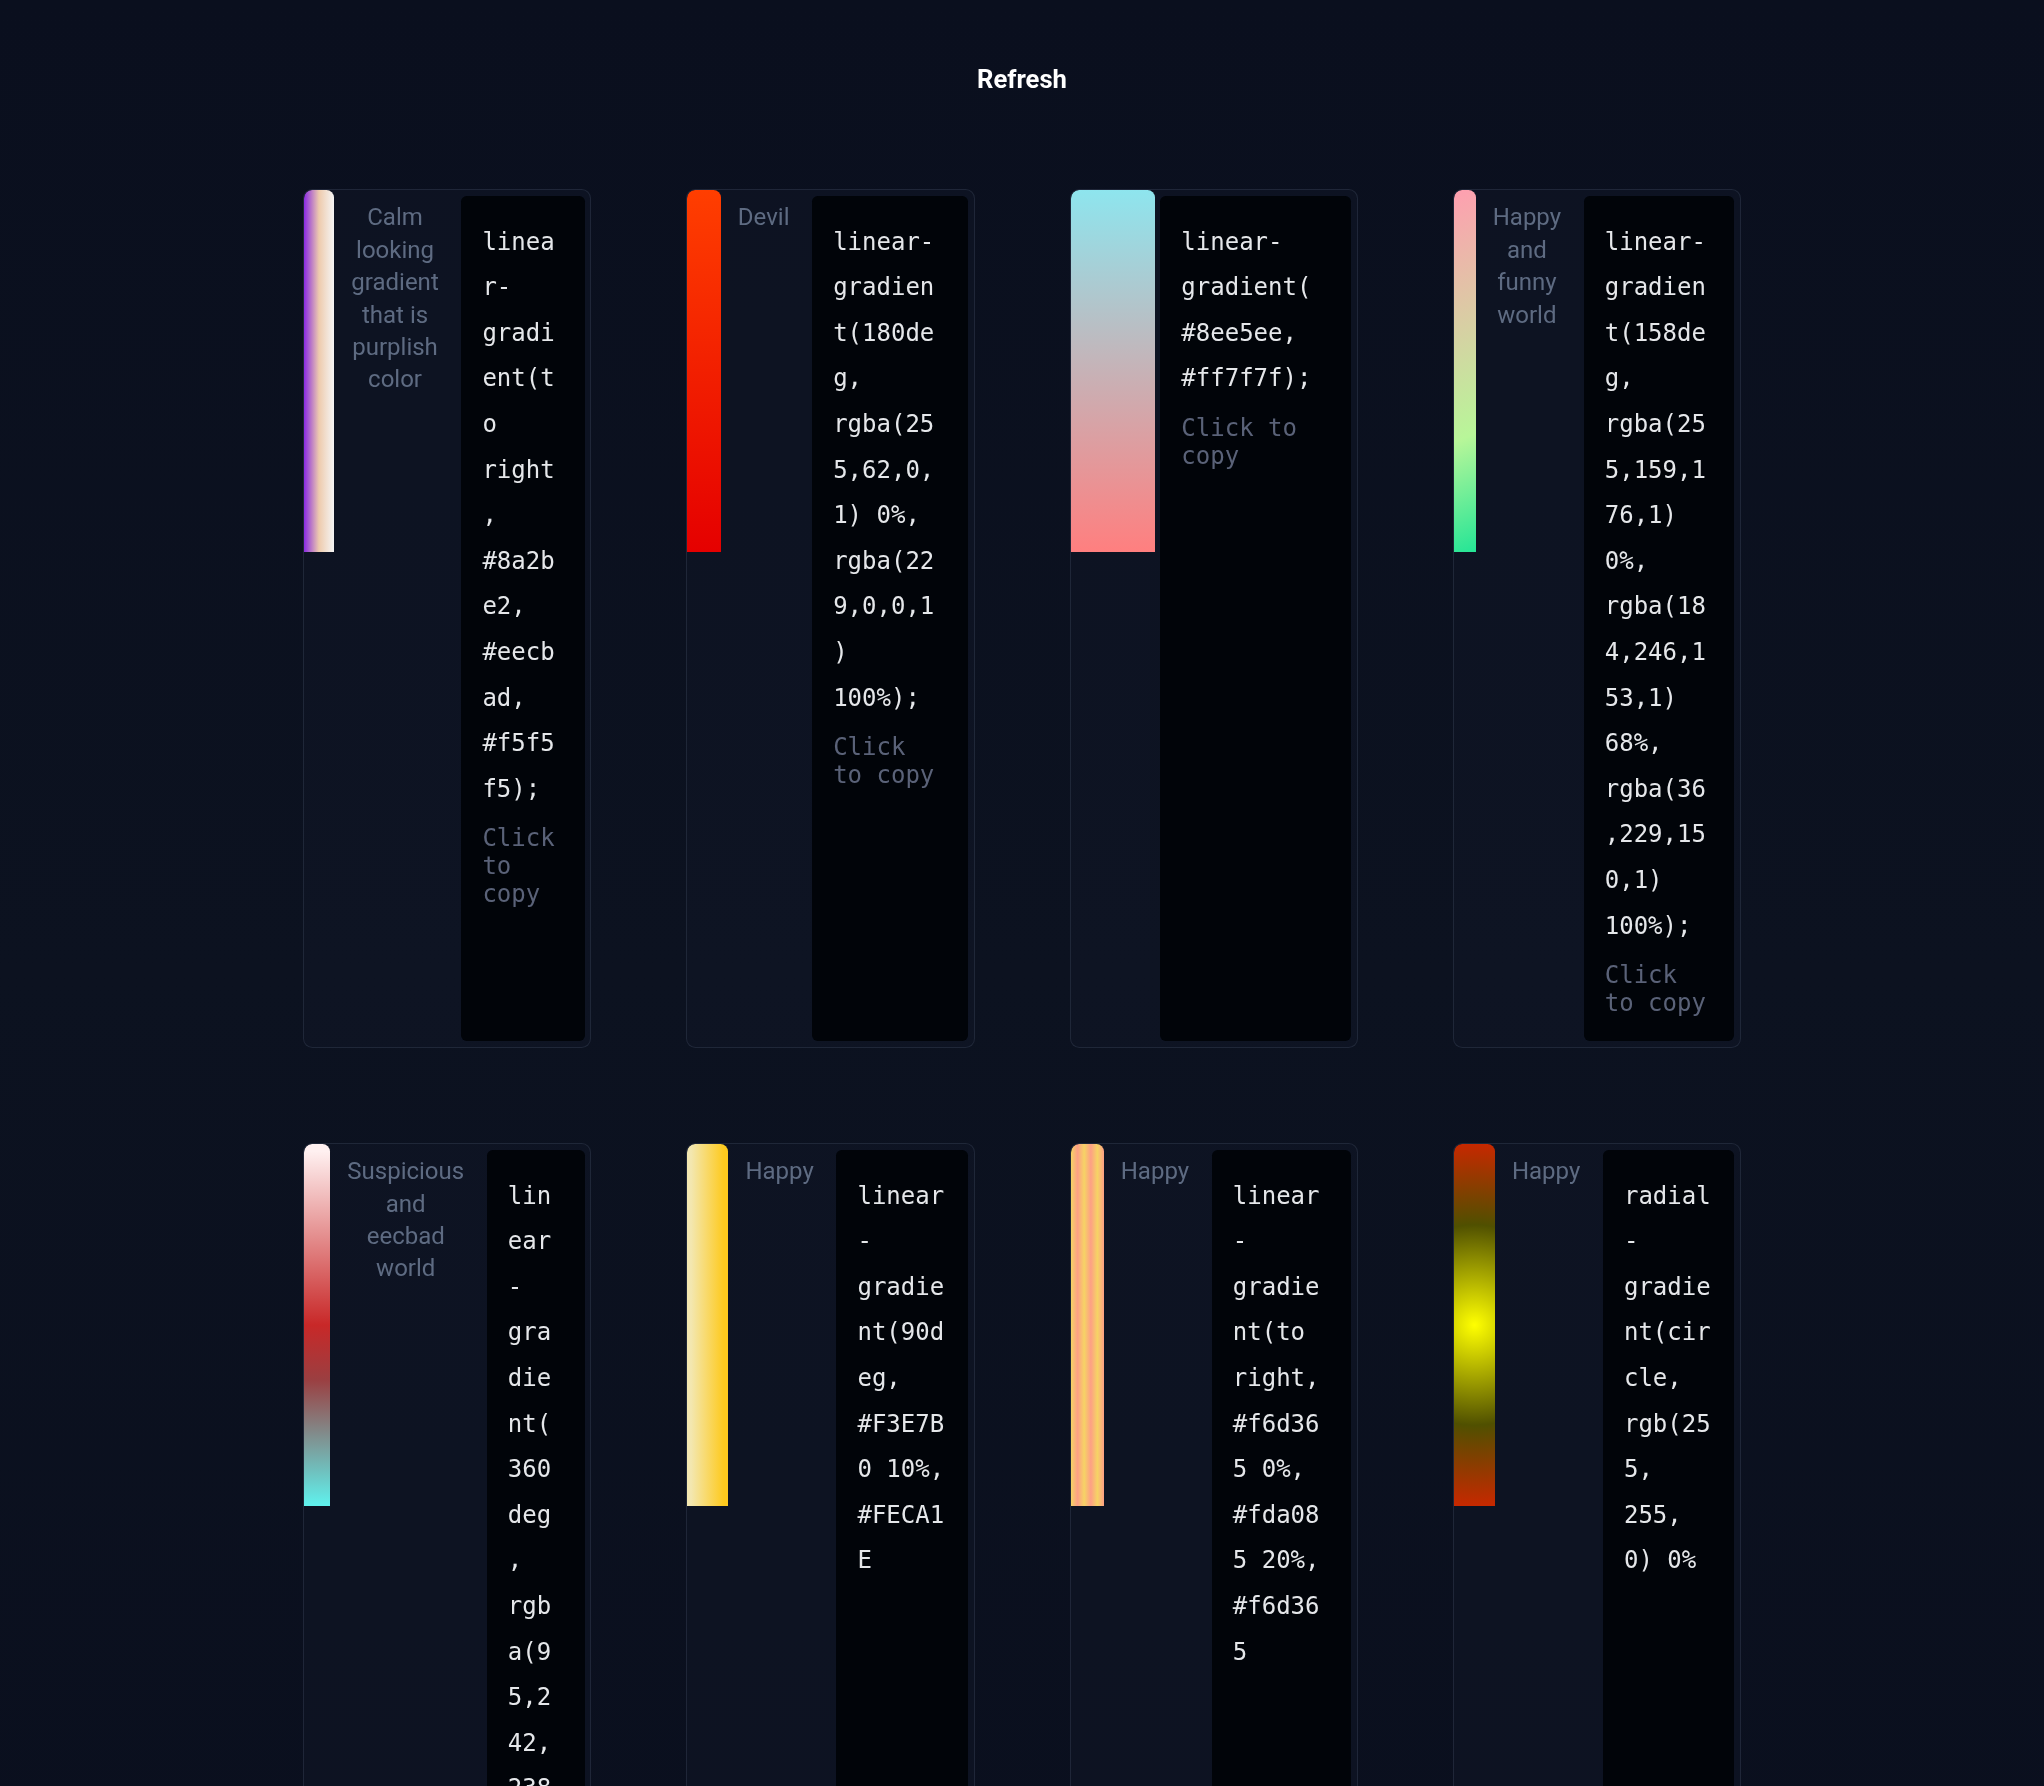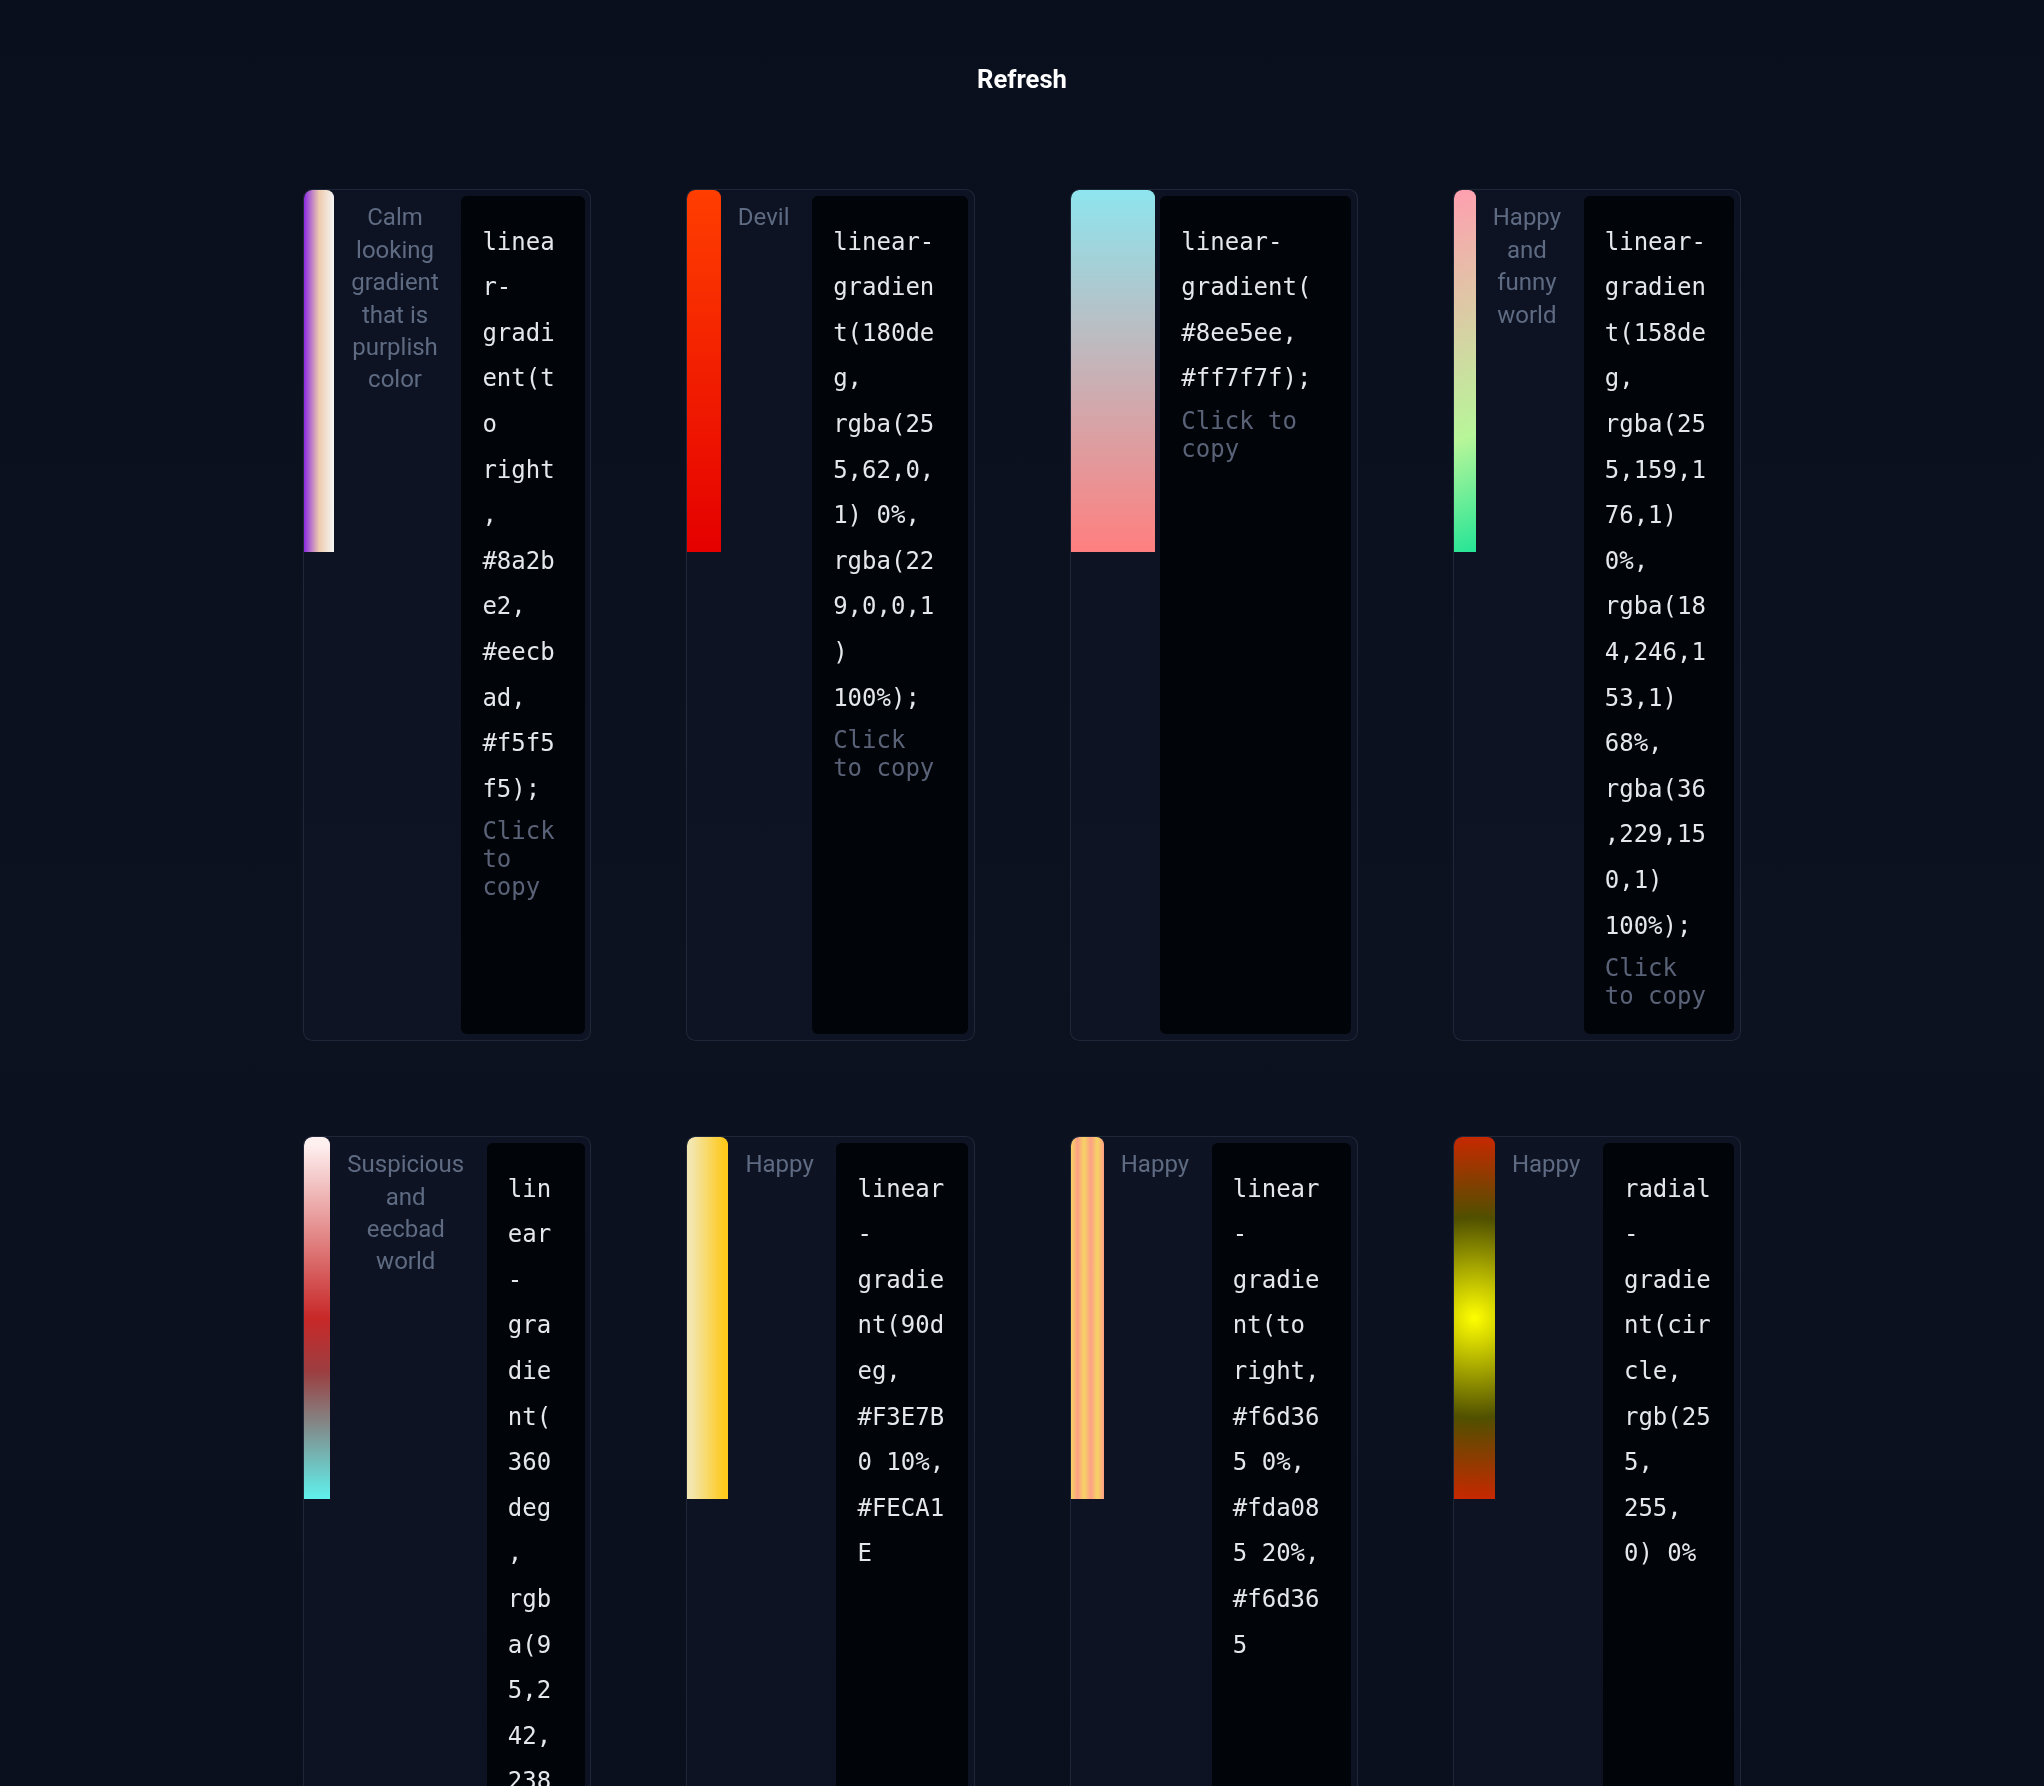--- a/index.html
+++ b/index.html
@@ -84,21 +84,21 @@
       color: #e5e7ea;
       line-height: 1.9;
       word-break: break-word;
       white-space: normal;
     }
     
     .copy-hint {
       font-family: 'SF Mono', 'Menlo', 'Consolas', monospace;
       font-size: 24px;
       color: #5a6278;
-      margin-top: 5px;
+      margin-top: 12px;
     }
     
     
     .sw-0 { background: linear-gradient(to right, #8a2be2, #eecbad, #f5f5f5); }
     .sw-1 { background: linear-gradient(180deg, rgba(255,62,0,1) 0%, rgba(229,0,0,1) 100%); }
     .sw-2 { background: linear-gradient(#8ee5ee, #ff7f7f); }
     .sw-3 { background: linear-gradient(158deg, rgba(255,159,176,1) 0%, rgba(184,246,153,1) 68%, rgba(36,229,150,1) 100%); }
     .sw-4 { background: linear-gradient(360deg, rgba(95,242,238,1) 0%, rgba(180,70,70,0.85) 35%, rgba(200,40,40,1) 50%, rgba(255,240,240,1) 98%); }
     .sw-5 { background: linear-gradient(90deg, #F3E7B0 10%, #FECA1E 90%); }
     .sw-6 { background: linear-gradient(to right, #f6d365 0%, #fda085 20%, #f6d365 40%, #fda085 60%, #f6d365 80%, #fda085 100%); }

